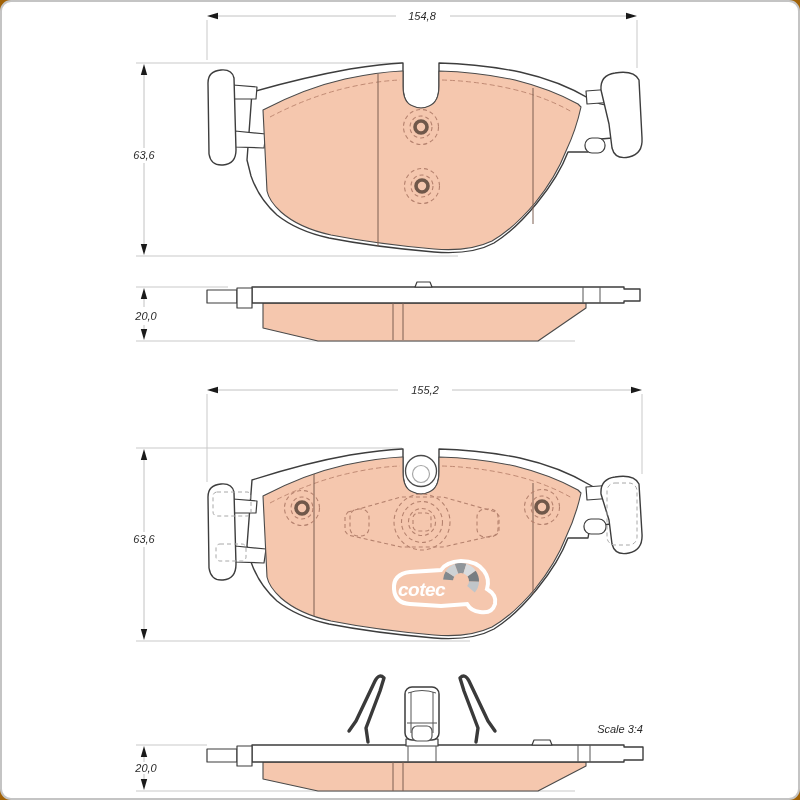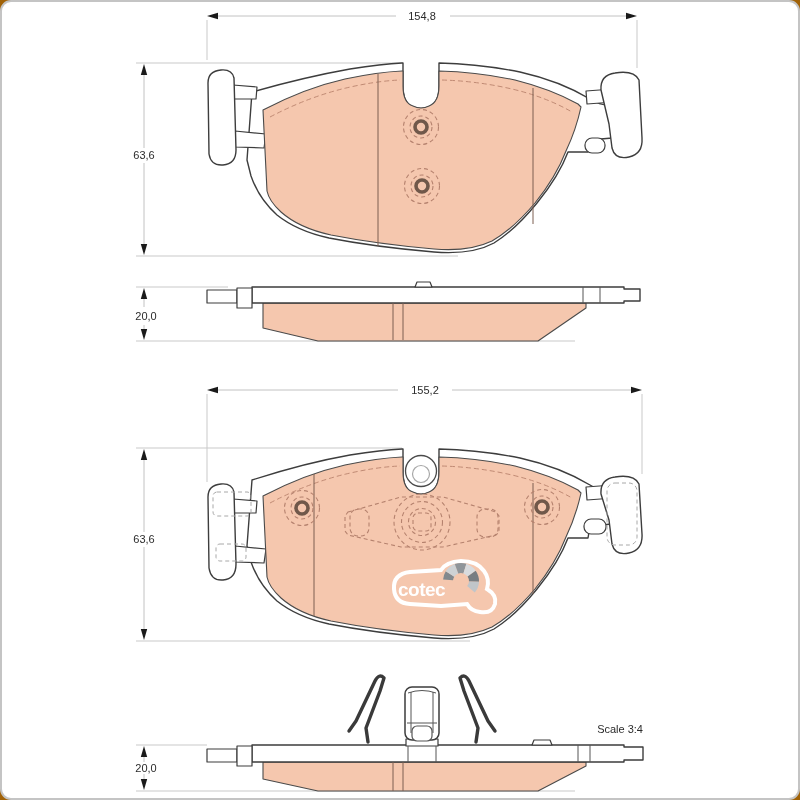--- a/index.html
+++ b/index.html
@@ -1,16 +1,16 @@
 <!DOCTYPE html>
 <html><head>
 <meta charset="utf-8">
 <style>
   html,body{margin:0;padding:0;background:#ffffff;}
-  .canvas{position:relative;width:800px;height:800px;background:#a16207;font-family:"Liberation Sans",sans-serif;}
+  .canvas{position:relative;width:800px;height:800px;background:#a16207;font-family:"Liberation Sans",sans-serif;font-style:italic;}
   svg{position:absolute;left:0;top:0;}
   .dimline{stroke:#c2c2c2;stroke-width:1;fill:none;}
   .extline{stroke:#c9c9c9;stroke-width:1;fill:none;}
   .arrow{fill:#1a1a1a;stroke:none;}
   .dimtext{fill:#2b2b2b;font-size:11px;font-family:"Liberation Sans",sans-serif;}
   .plate{fill:#ffffff;stroke:#3d3d3d;stroke-width:1.4;stroke-linejoin:round;}
   .plate2{fill:#ffffff;stroke:#3d3d3d;stroke-width:1.2;stroke-linejoin:round;}
   .friction{fill:#f5c7ae;stroke:#4a4a4a;stroke-width:1.1;stroke-linejoin:round;}
   .chamfer{stroke:#c08a74;stroke-width:1;fill:none;stroke-dasharray:5 3;}
   .dashdetail{stroke:#b5826e;stroke-width:1.1;fill:none;stroke-dasharray:4 3;}

